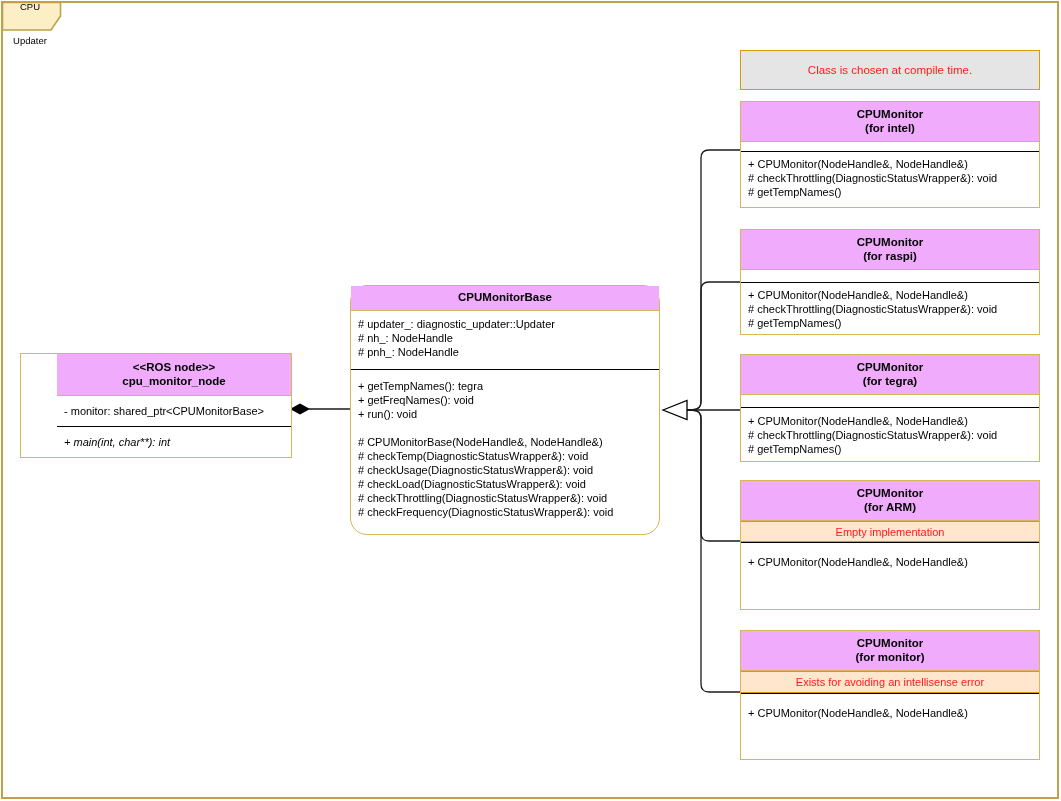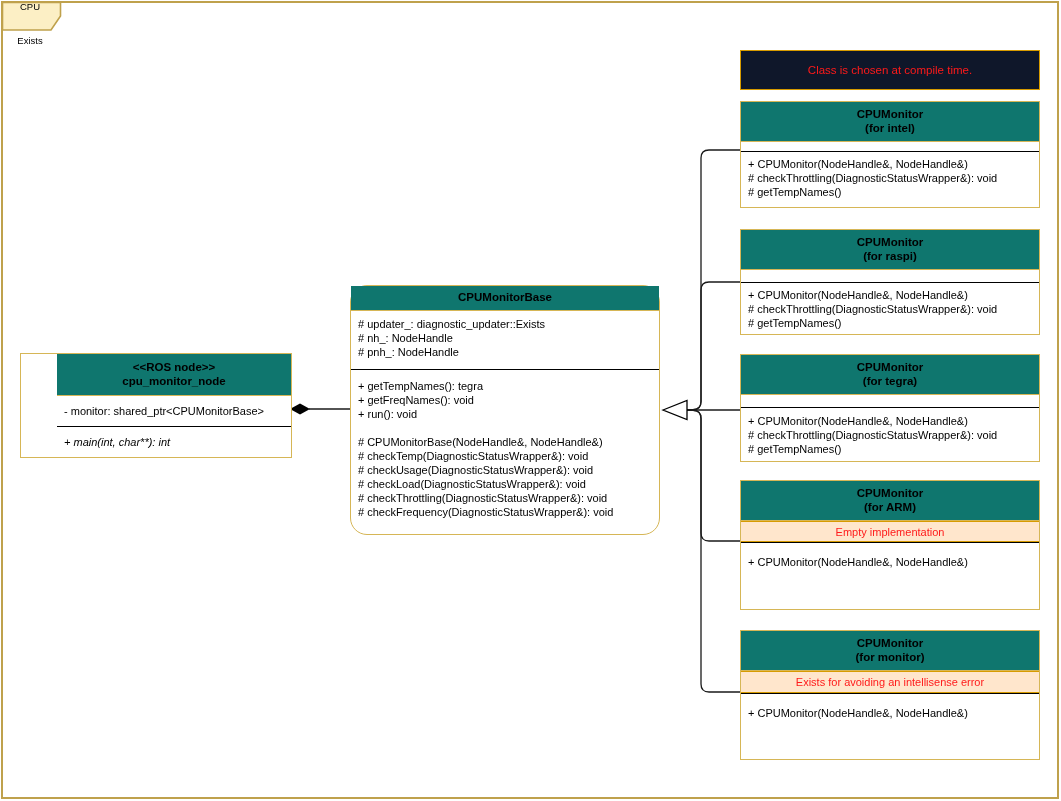--- a/index.html
+++ b/index.html
@@ -17,34 +17,34 @@
     position:absolute; left:1px; top:2px; width:56px; height:40px;
     font-size:9.5px; line-height:11px; text-align:center;
     display:flex; flex-direction:column; justify-content:center;gap:23px;
   }
   svg.overlay { position:absolute; left:0; top:0; }
   .cls {
     position:absolute; background:#ffffff; border:1px solid #d6b656;
     box-sizing:border-box; display:flex; flex-direction:column;
   }
   .cls-header {
-    background:#0f766e; border-bottom:1px solid #d6b656;
+    background:#f0abfc; border-bottom:1px solid #d6b656;
     text-align:center; font-weight:bold; font-size:11.5px; line-height:13.5px;
     display:flex; flex-direction:column; justify-content:center; flex:none;
   }
   .compartment { flex:none; box-sizing:border-box; }
   .sep { flex:none; height:0; border-top:1.4px solid #000; }
   .member {
     font-size:11px; line-height:14px; padding-left:7px;
     white-space:nowrap; overflow:hidden;
   }
   .methods { flex:1 1 auto; }
   .gap { height:14px; }
   .note-box {
-    position:absolute; background:#0f172a; border:1px solid #d79b00;
+    position:absolute; background:#e5e5e5; border:1px solid #d79b00;
     box-sizing:border-box; color:#ff1a1a; font-size:11.5px; text-align:center;
     display:flex; align-items:center; justify-content:center;
   }
   .band {
     background:#ffe6cc; border-top:1px solid #d79b00; border-bottom:1px solid #d79b00;
     color:#ff1a1a; font-size:11px; text-align:center;
     display:flex; align-items:center; justify-content:center;
     flex:none; box-sizing:border-box;
   }
 </style>
@@ -54,21 +54,21 @@
 <div id="canvas">
 
   <div id="frame-border"></div>
 
   <div id="frame-tab">
     <svg width="62" height="31">
       <path d="M1.5,1.5 H59.5 V15 L50,29 H1.5 Z" fill="#fcefc5" stroke="#bfa14c" stroke-width="1.6"></path>
     </svg>
     <div id="frame-tab-label">
       <span>CPU</span>
-      <span>Exists</span>
+      <span>Updater</span>
     </div>
   </div>
 
   <svg class="overlay" width="1061" height="801">
     <g fill="none" stroke="#1a1a1a" stroke-width="1.3">
       <path d="M 309 409 H 350"></path>
       <path d="M 687 410 H 740"></path>
       <path d="M 740 150 H 709 Q 701 150 701 158 V 401.5 Q 701 409.6 693 409.6 H 687"></path>
       <path d="M 740 282 H 709 Q 701 282 701 290 V 401.5 Q 701 409.6 693 409.6 H 687"></path>
       <path d="M 740 541 H 709 Q 701 541 701 533 V 418.5 Q 701 410.4 693 410.4 H 687"></path>
@@ -94,21 +94,21 @@
     <div class="compartment methods" style="padding-top:8px;font-style:italic;">
       <div class="member">+ main(int, char**): int</div>
     </div>
   </div>
 
   <div class="cls" style="left:350px; top:285px; width:310px; height:250px;border-radius:17px;">
     <div class="cls-header" style="height:24px;">
       <span>CPUMonitorBase</span>
     </div>
     <div class="compartment" style="height:58px; padding-top:6px;">
-      <div class="member"># updater_: diagnostic_updater::Exists</div>
+      <div class="member"># updater_: diagnostic_updater::Updater</div>
       <div class="member"># nh_: NodeHandle</div>
       <div class="member"># pnh_: NodeHandle</div>
     </div>
     <div class="sep"></div>
     <div class="compartment methods" style="padding-top:9px;">
       <div class="member">+ getTempNames(): tegra</div>
       <div class="member">+ getFreqNames(): void</div>
       <div class="member">+ run(): void</div>
       <div class="gap"></div>
       <div class="member"># CPUMonitorBase(NodeHandle&amp;, NodeHandle&amp;)</div>

